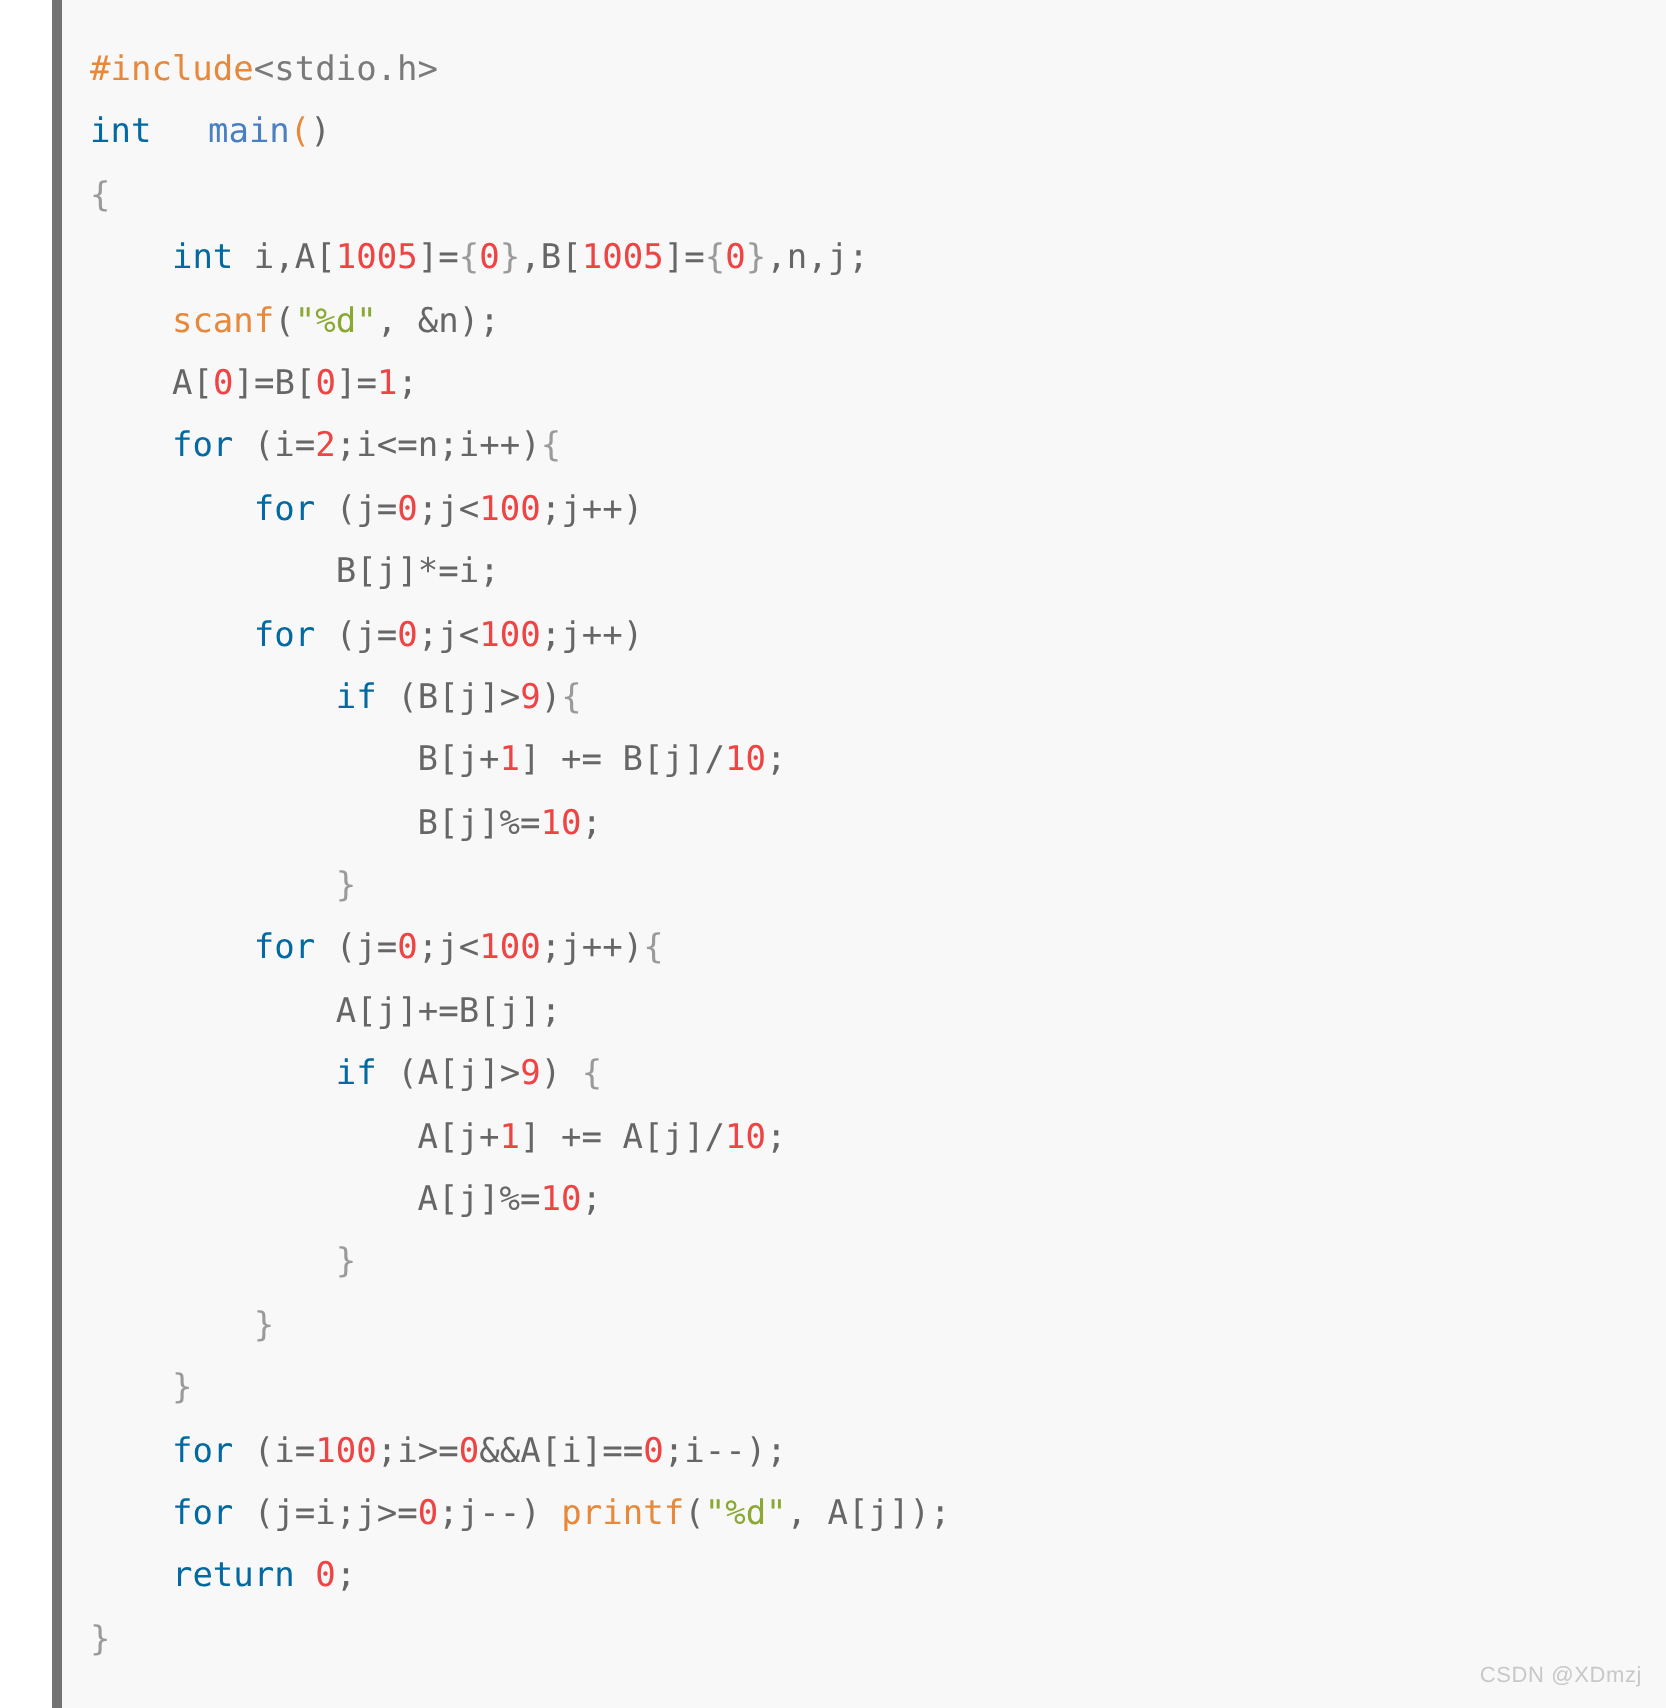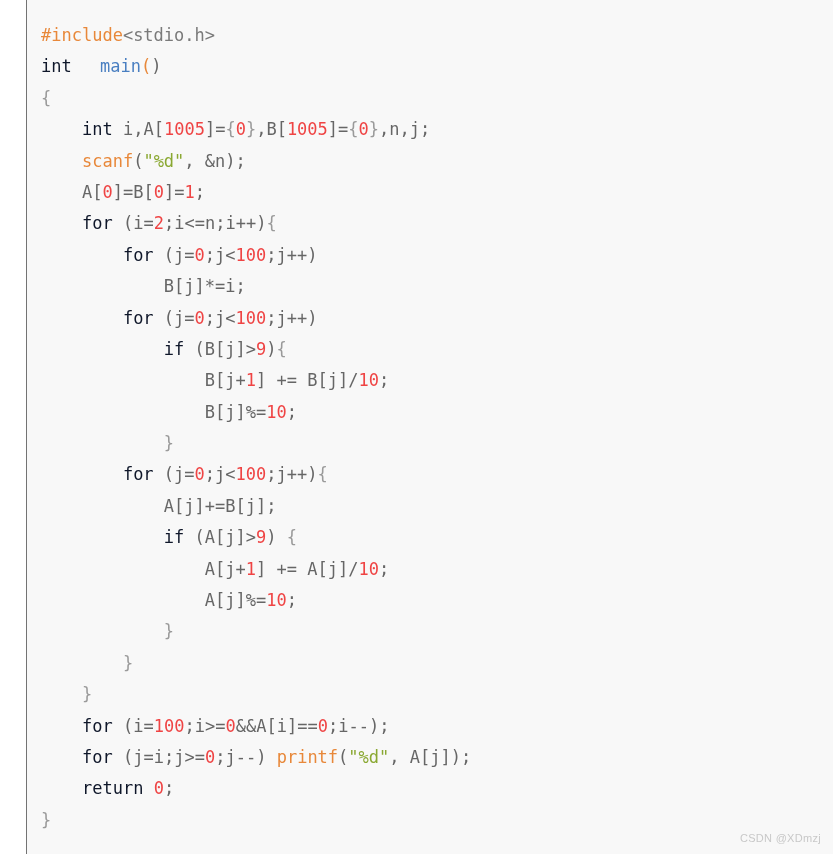--- a/index.html
+++ b/index.html
@@ -15,41 +15,41 @@
     font-family: "DejaVu Sans Mono", monospace;
   }
 
   #code-block {
     position: absolute;
     left: 26px;
     top: 0;
     width: 807px;
     height: 854px;
     background: #f8f8f8;
-    border-left: 1px solid #737373;
+    border-left: 5px solid #737373;
     box-sizing: border-box;
     overflow: hidden;
   }
 
   #code-lines {
     padding: 20px 0 0 14px;
     font-family: "DejaVu Sans Mono", monospace;
     font-size: 17px;
     line-height: 31.4px;
     white-space: pre;
     letter-spacing: 0px;
   }
 
   .ln {
     white-space: pre;
     height: 31.4px;
   }
 
   
-  .kw   { color: #0f172a; text-align: center; }   
+  .kw   { color: #0369a1; text-align: center; }   
   .fn   { color: #e8883a; }   
   .num  { color: #ef4444; }   
   .str  { color: #8aa832; }   
   .id   { color: #4a7fc1; padding-left: 18px; }   
   .pl   { color: #666666; }   
   .br   { color: #9a9a9a; }   
   .hdr  { color: #7a7a7a; }   
 
   #watermark {
     position: absolute;

